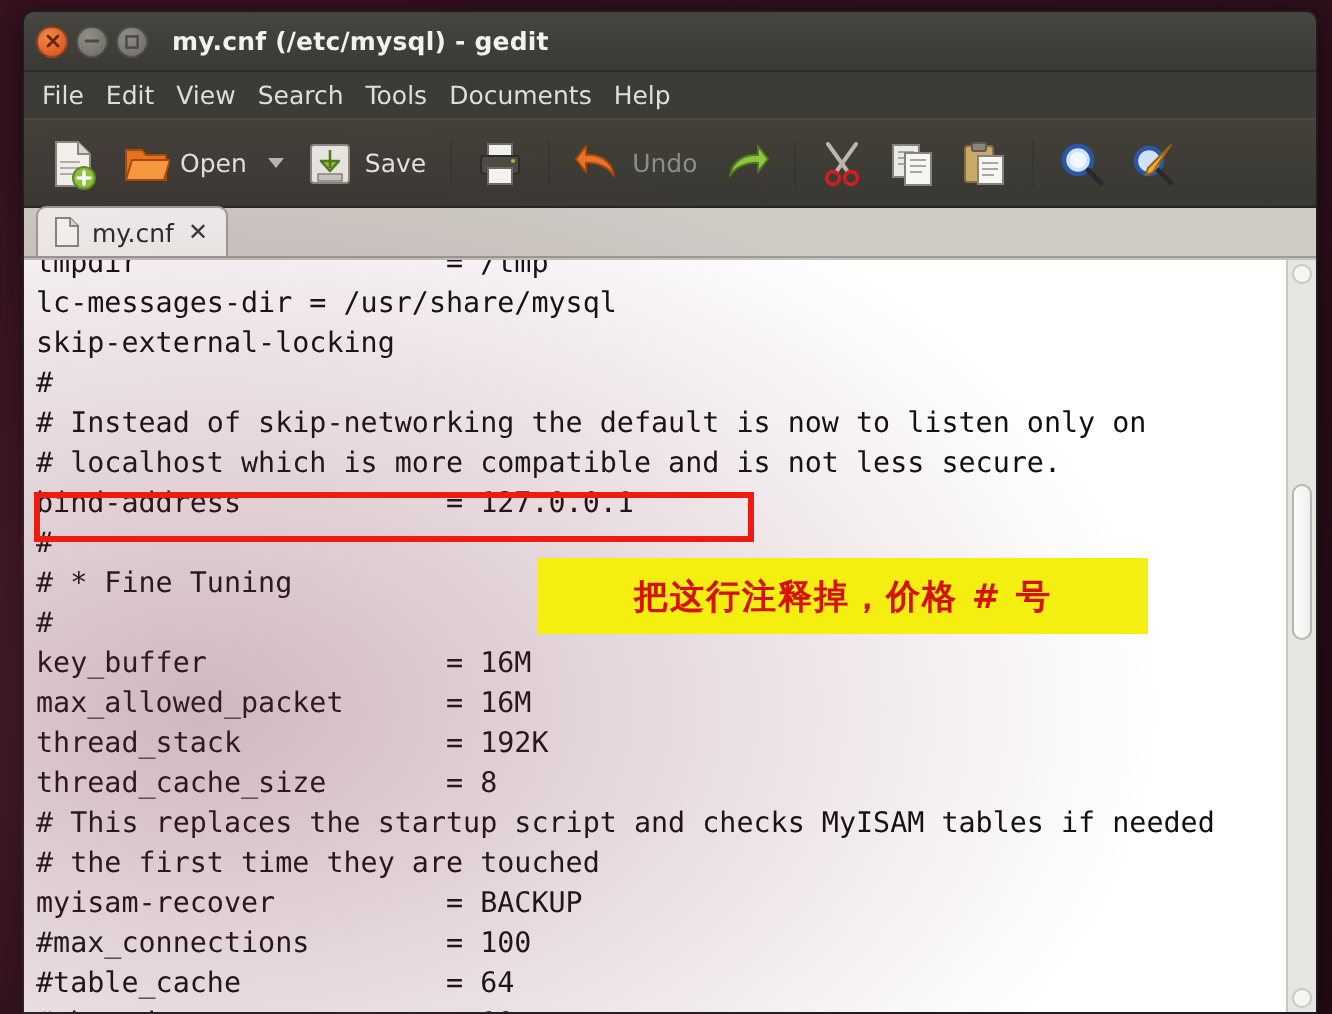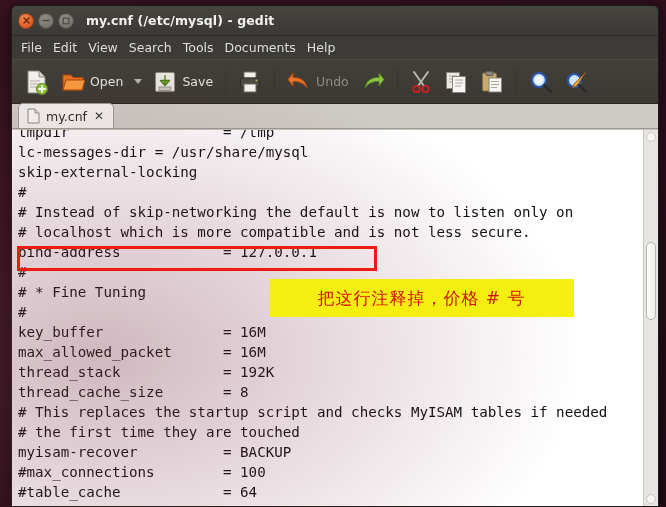--- a/index.html
+++ b/index.html
@@ -194,21 +194,21 @@
     width: 305px; height: 38px;
     background: #f5ee11;
     display: flex; align-items: center; justify-content: center;
     z-index: 6;
     cursor: default;
   }
   .annot-callout .ctext {
     color: #d41205;
     font-family: "DejaVu Sans", sans-serif;
     font-size: 17px;
-    font-weight: normal;
+    font-weight: bold;
     letter-spacing: 1px;
     white-space: nowrap;
   }
 </style>
 </head>
 <body>
 
 <div id="desktop">
 
   <div id="gedit-window">

